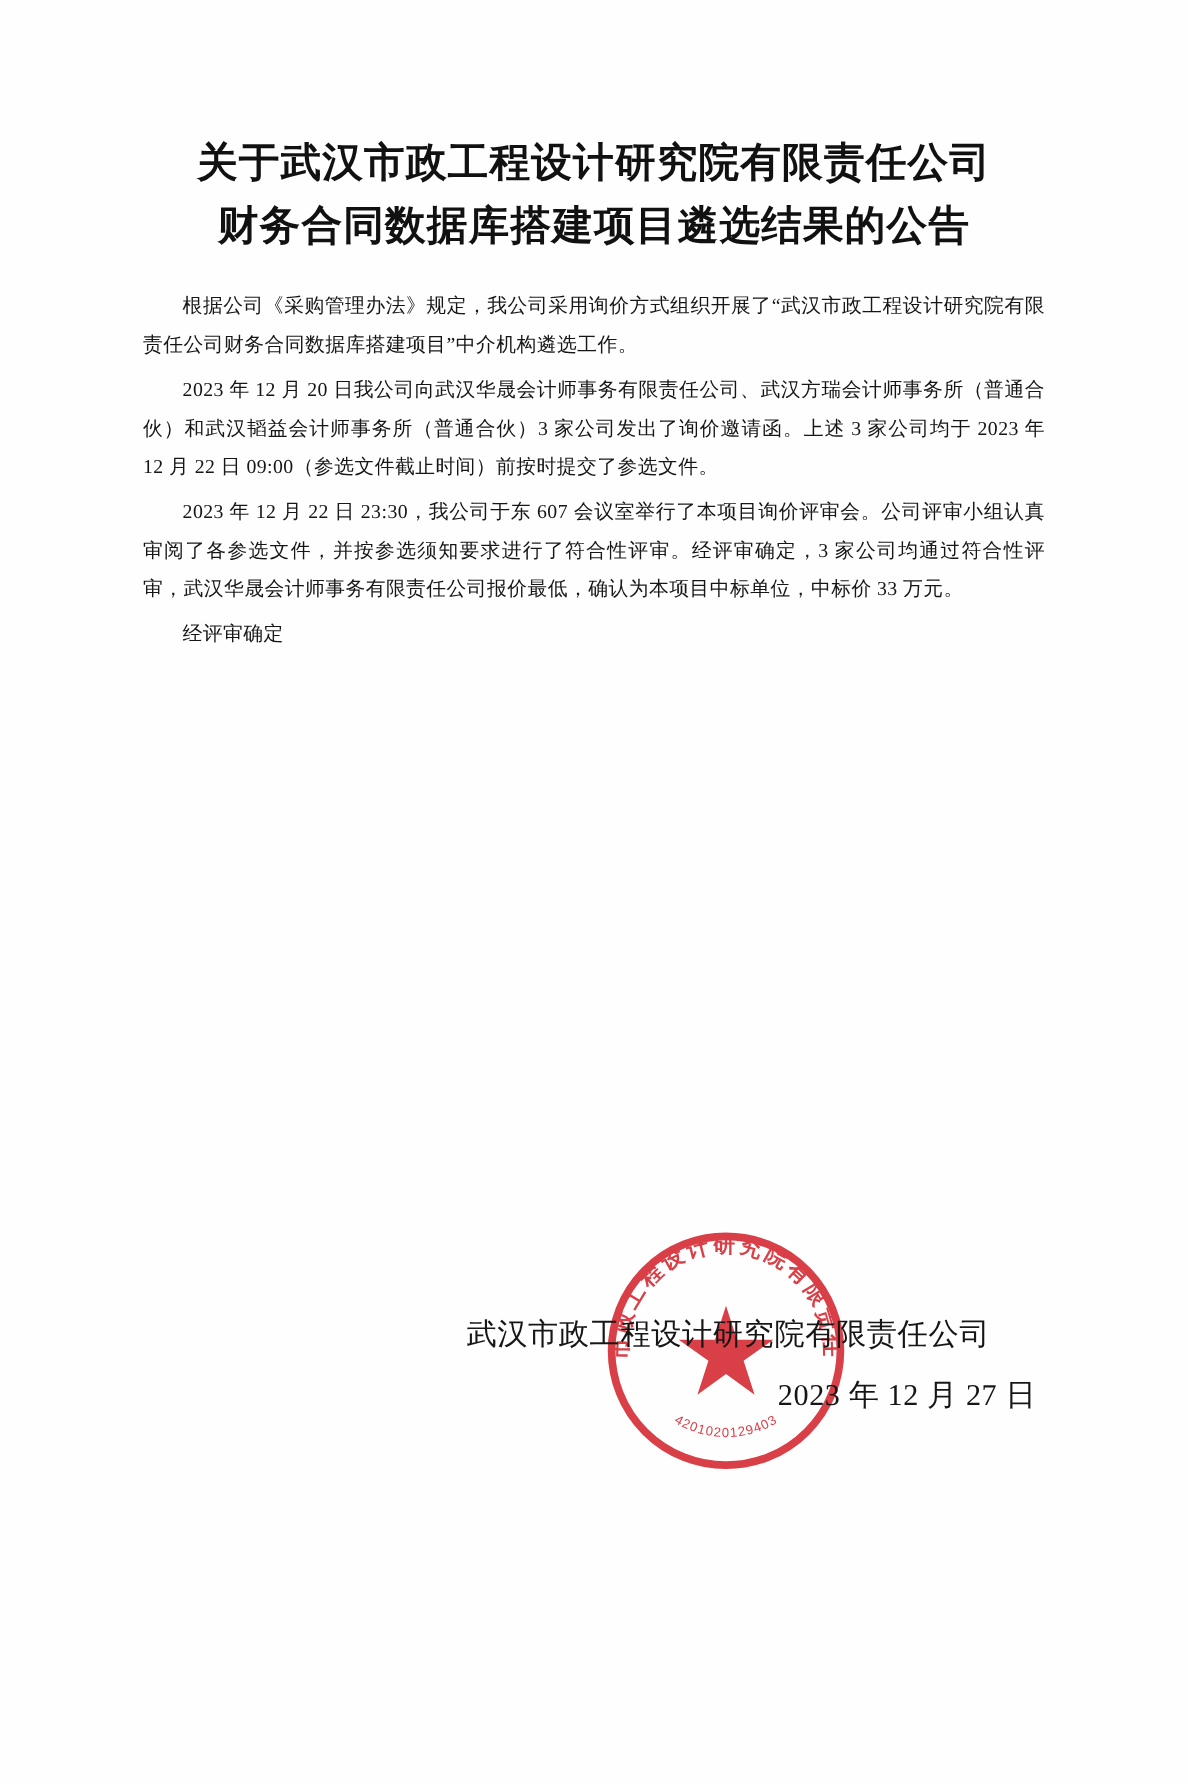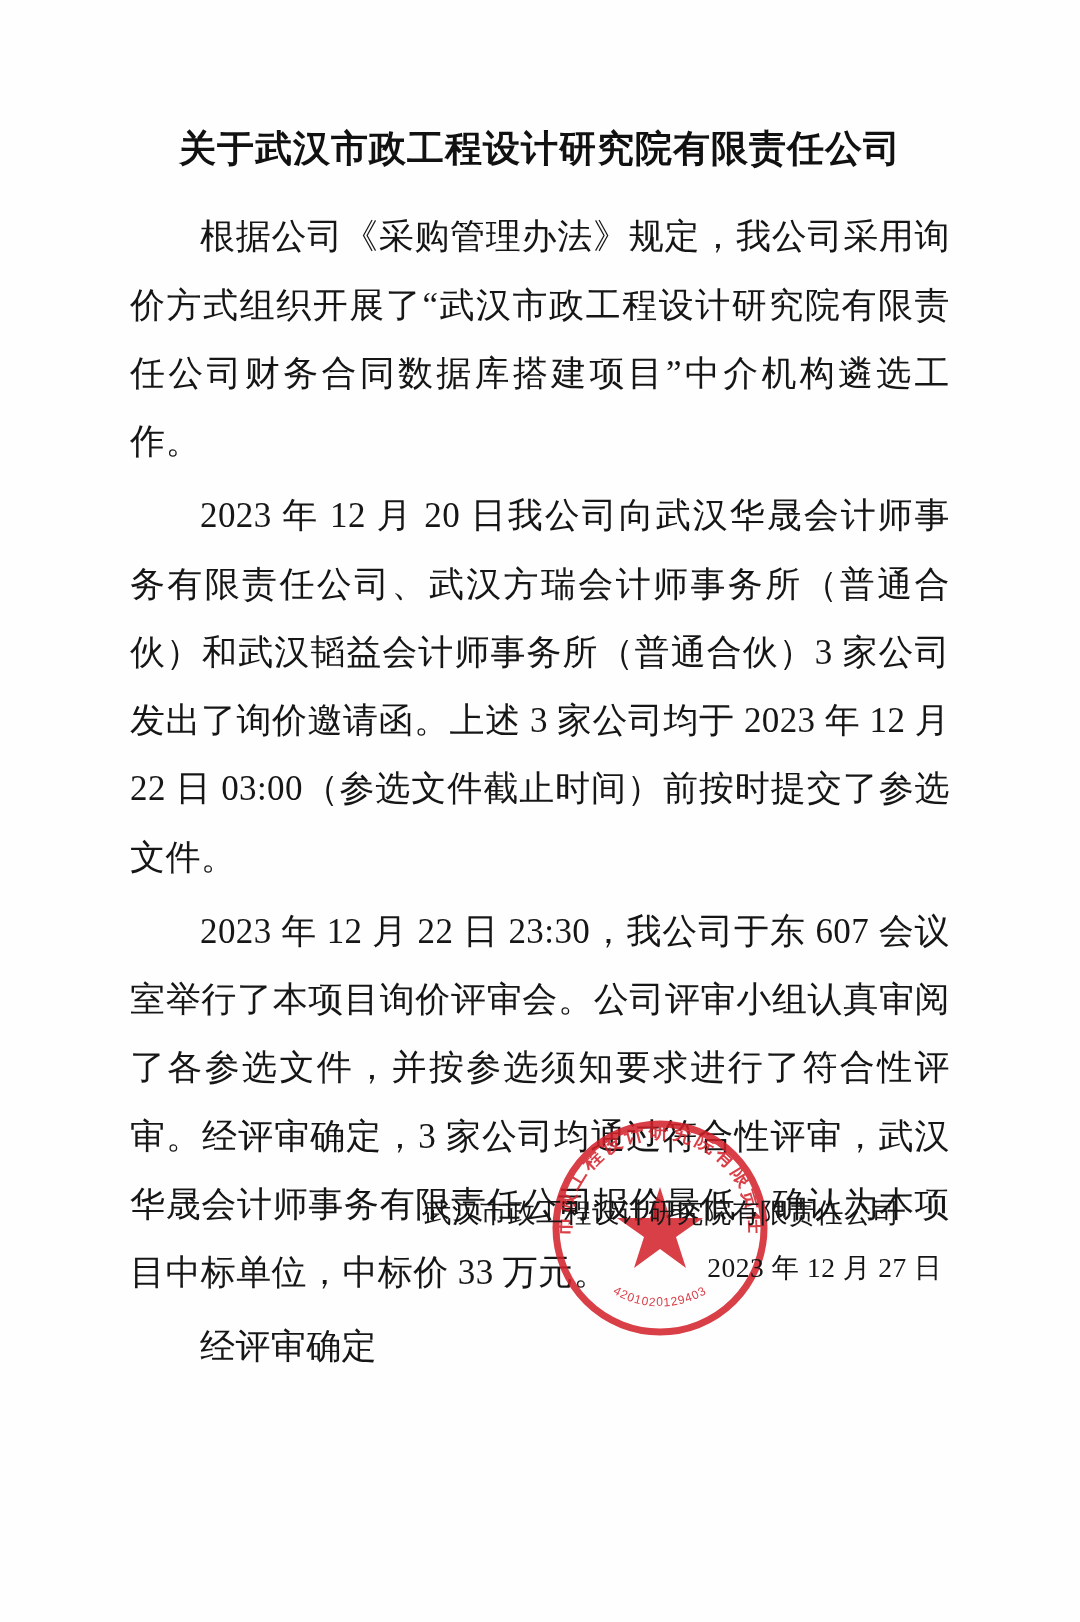--- a/index.html
+++ b/index.html
@@ -34,21 +34,21 @@
     margin: 0 0 26px 0;
   }
   .doc-title .line {
     display: block;
     white-space: nowrap;
   }
   .body-text {
     margin-top: 18px;
   }
   .para {
-    font-size: 35px;
+    font-size: 18px;
     line-height: 1.95;
     text-align: justify;
     text-justify: inter-ideograph;
     text-indent: 2em;
     letter-spacing: 0.4px;
     margin: 0 0 6px 0;
     color: #161616;
   }
   .sign-block {
     position: absolute;
@@ -95,25 +95,26 @@
     letter-spacing: 1px;
   }
 </style>
 </head>
 <body>
 
 <div class="page">
 
   <div class="doc-title">
     <span class="line">关于武汉市政工程设计研究院有限责任公司</span>
+    <span class="line">财务合同数据库搭建项目遴选结果的公告</span>
   </div>
 
   <div class="body-text">
     <p class="para">根据公司《采购管理办法》规定，我公司采用询价方式组织开展了“武汉市政工程设计研究院有限责任公司财务合同数据库搭建项目”中介机构遴选工作。</p>
-    <p class="para">2023 年 12 月 20 日我公司向武汉华晟会计师事务有限责任公司、武汉方瑞会计师事务所（普通合伙）和武汉韬益会计师事务所（普通合伙）3 家公司发出了询价邀请函。上述 3 家公司均于 2023 年 12 月 22 日 03:00（参选文件截止时间）前按时提交了参选文件。</p>
+    <p class="para">2023 年 12 月 20 日我公司向武汉华晟会计师事务有限责任公司、武汉方瑞会计师事务所（普通合伙）和武汉韬益会计师事务所（普通合伙）3 家公司发出了询价邀请函。上述 3 家公司均于 2023 年 12 月 22 日 09:00（参选文件截止时间）前按时提交了参选文件。</p>
     <p class="para">2023 年 12 月 22 日 23:30，我公司于东 607 会议室举行了本项目询价评审会。公司评审小组认真审阅了各参选文件，并按参选须知要求进行了符合性评审。经评审确定，3 家公司均通过符合性评审，武汉华晟会计师事务有限责任公司报价最低，确认为本项目中标单位，中标价 33 万元。</p>
     <p class="para">经评审确定</p>
   </div>
 
   <div class="seal">
     <svg viewBox="0 0 230 230" xmlns="http://www.w3.org/2000/svg">
       <defs>
         <path id="sealArcTop" d="M 25,115 A 90,90 0 0 1 205,115" fill="none"></path>
         <path id="sealArcBottom" d="M 38,150 A 90,90 0 0 0 192,150" fill="none"></path>
       </defs>

